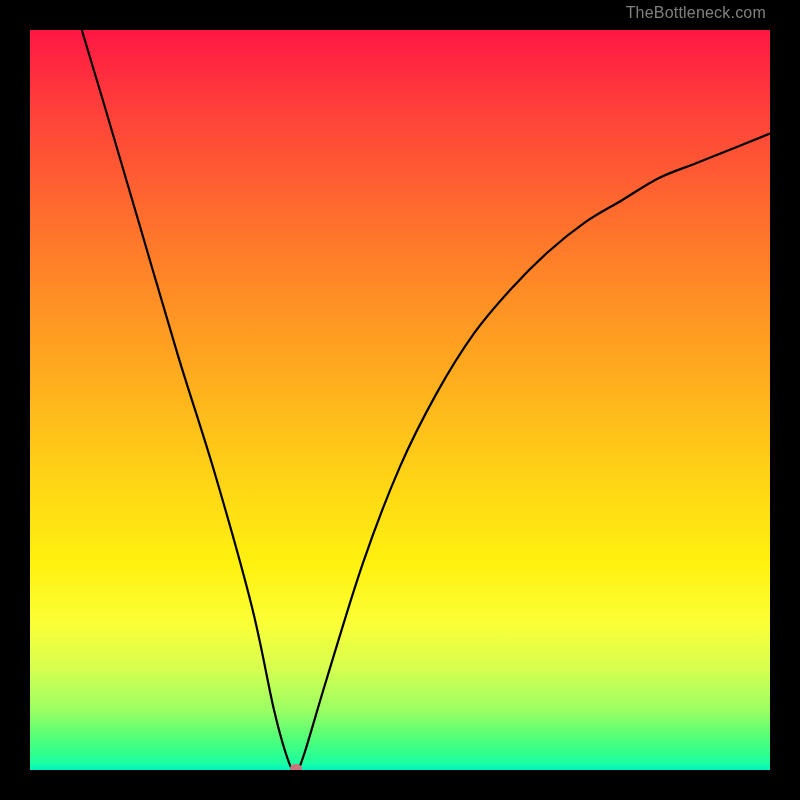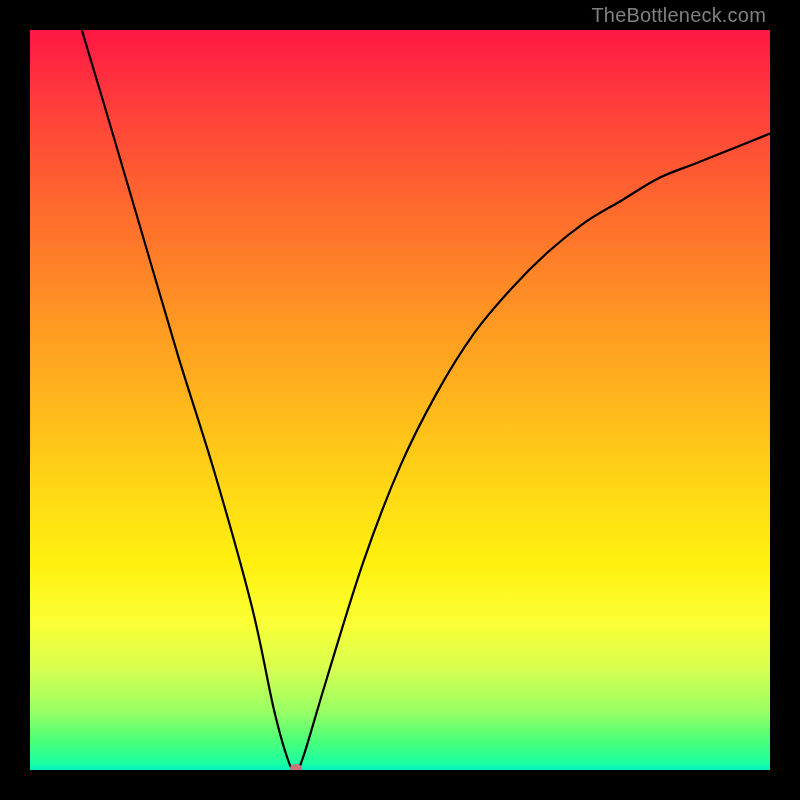--- a/index.html
+++ b/index.html
@@ -34,21 +34,21 @@
       #00f2c0 100%
     );
     overflow: hidden;
   }
 
   .watermark {
     position: absolute;
     top: 4px;
     right: 34px;
     font-family: Arial, sans-serif;
-    font-size: 20px;
+    font-size: 16px;
     color: #808080;
     letter-spacing: 0.2px;
   }
 
   .curve {
     position: absolute;
     left: 0;
     top: 0;
     width: 740px;
     height: 740px;

